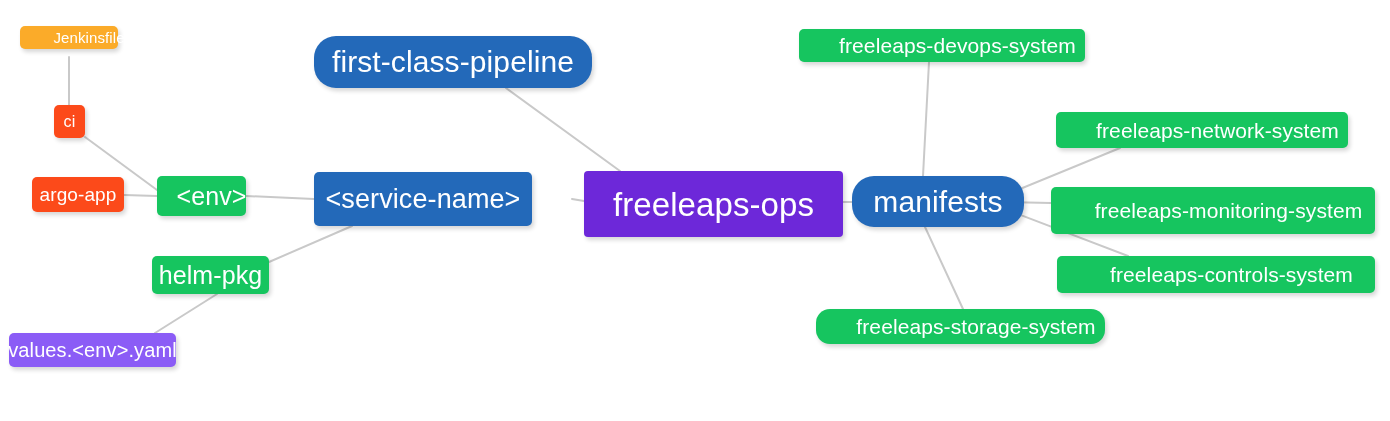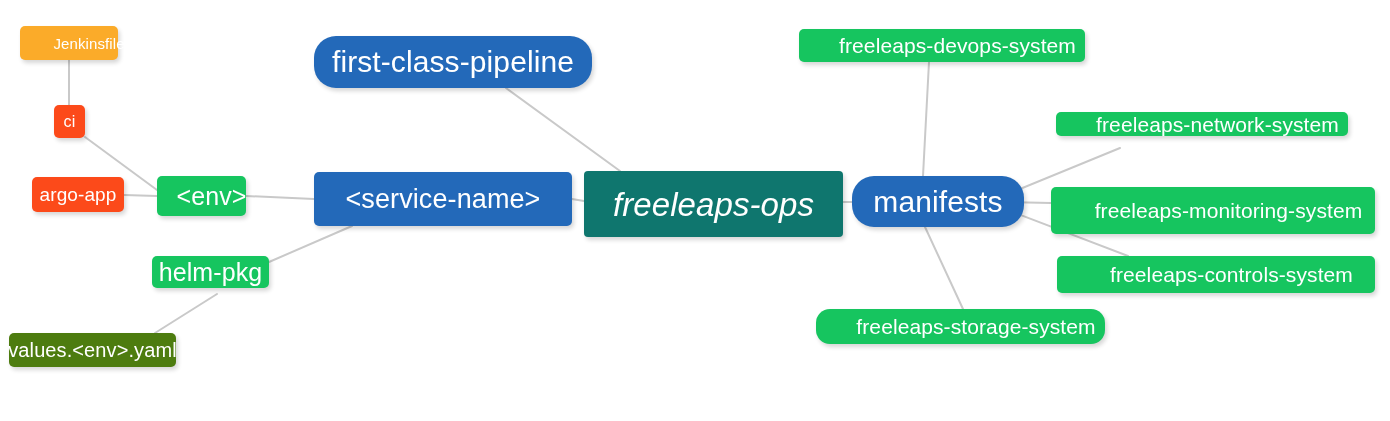--- a/index.html
+++ b/index.html
@@ -33,24 +33,23 @@
     justify-content: center;
     box-sizing: border-box;
     border-radius: 5px;
     color: #ffffff;
     white-space: nowrap;
     line-height: 1;
     box-shadow: 2px 3px 4px rgba(0,0,0,0.16);
     letter-spacing: 0.1px;
   }
   .n-root {
-    background: #0f766e;
+    background: #6d28d9;
     font-size: 33px;
     border-radius: 4px;
-    font-style: italic;
   }
   .n-blue {
     background: #2369b9;
     font-size: 30px;
     border-radius: 22px;
   }
   .n-blue-sm {
     background: #2369b9;
     font-size: 27px;
   }
@@ -69,21 +68,21 @@
   }
   .n-red {
     background: #fc4a1a;
     font-size: 16px;
   }
   .n-red-md {
     background: #fc4a1a;
     font-size: 19px;
   }
   .n-red-lg {
-    background: #4d7c0f;
+    background: #8b5cf6;
     font-size: 20px;
   }
 </style>
 </head>
 <body>
 
 <div id="mindmap">
   <svg id="edge-layer" viewBox="0 0 1390 421" width="1390" height="421">
       <line x1="69" y1="57" x2="69" y2="105" stroke="#c9c9c9" stroke-width="2" stroke-linecap="round"></line>
       <line x1="85" y1="137" x2="157" y2="190" stroke="#c9c9c9" stroke-width="2" stroke-linecap="round"></line>
@@ -94,29 +93,29 @@
       <line x1="506" y1="88" x2="620" y2="171" stroke="#c9c9c9" stroke-width="2" stroke-linecap="round"></line>
       <line x1="572" y1="199" x2="584" y2="201" stroke="#c9c9c9" stroke-width="2" stroke-linecap="round"></line>
       <line x1="843" y1="202" x2="852" y2="202" stroke="#c9c9c9" stroke-width="2" stroke-linecap="round"></line>
       <line x1="923" y1="176" x2="929" y2="62" stroke="#c9c9c9" stroke-width="2" stroke-linecap="round"></line>
       <line x1="1010" y1="193" x2="1120" y2="148" stroke="#c9c9c9" stroke-width="2" stroke-linecap="round"></line>
       <line x1="1010" y1="202" x2="1051" y2="203" stroke="#c9c9c9" stroke-width="2" stroke-linecap="round"></line>
       <line x1="1010" y1="211" x2="1128" y2="256" stroke="#c9c9c9" stroke-width="2" stroke-linecap="round"></line>
       <line x1="925" y1="227" x2="963" y2="309" stroke="#c9c9c9" stroke-width="2" stroke-linecap="round"></line>
     </svg>
   <div id="node-layer">
-      <div class="node n-orange" style="left: 20px; top: 26px; width: 98px; height: 34px; padding-left: 40px;">Jenkinsfile</div>
+      <div class="node n-orange" style="left: 20px; top: 26px; width: 98px; height: 23px; padding-left: 40px;">Jenkinsfile</div>
       <div class="node n-red" style="left: 54px; top: 105px; width: 31px; height: 33px;">ci</div>
       <div class="node n-red-md" style="left: 32px; top: 177px; width: 92px; height: 35px;">argo-app</div>
       <div class="node n-green-md" style="left: 157px; top: 176px; width: 89px; height: 40px; padding-left: 20px;">&lt;env&gt;</div>
-      <div class="node n-green-md" style="left: 152px; top: 256px; width: 117px; height: 32px;">helm-pkg</div>
+      <div class="node n-green-md" style="left: 152px; top: 256px; width: 117px; height: 38px;">helm-pkg</div>
       <div class="node n-red-lg" style="left: 9px; top: 333px; width: 167px; height: 34px;">values.&lt;env&gt;.yaml</div>
       <div class="node n-blue" style="left: 314px; top: 36px; width: 278px; height: 52px;">first-class-pipeline</div>
-      <div class="node n-blue-sm" style="left: 314px; top: 172px; width: 258px; height: 54px;">&lt;service-name&gt;</div>
+      <div class="node n-blue-sm" style="left: 314px; top: 172px; width: 218px; height: 54px;">&lt;service-name&gt;</div>
       <div class="node n-root" style="left: 584px; top: 171px; width: 259px; height: 66px;">freeleaps-ops</div>
       <div class="node n-blue" style="left: 852px; top: 176px; width: 172px; height: 51px;">manifests</div>
       <div class="node n-green" style="left: 799px; top: 29px; width: 286px; height: 33px;">freeleaps-devops-system</div>
-      <div class="node n-green" style="left: 1056px; top: 112px; width: 292px; height: 24px;">freeleaps-network-system</div>
+      <div class="node n-green" style="left: 1056px; top: 112px; width: 292px; height: 36px;">freeleaps-network-system</div>
       <div class="node n-green" style="left: 1051px; top: 187px; width: 324px; height: 47px;">freeleaps-monitoring-system</div>
       <div class="node n-green" style="left: 1057px; top: 256px; width: 318px; height: 37px;">freeleaps-controls-system</div>
       <div class="node n-green" style="left: 816px; top: 309px; width: 289px; height: 35px; border-radius: 14px;">freeleaps-storage-system</div>
     </div>
 </div>
 
 </body></html>

